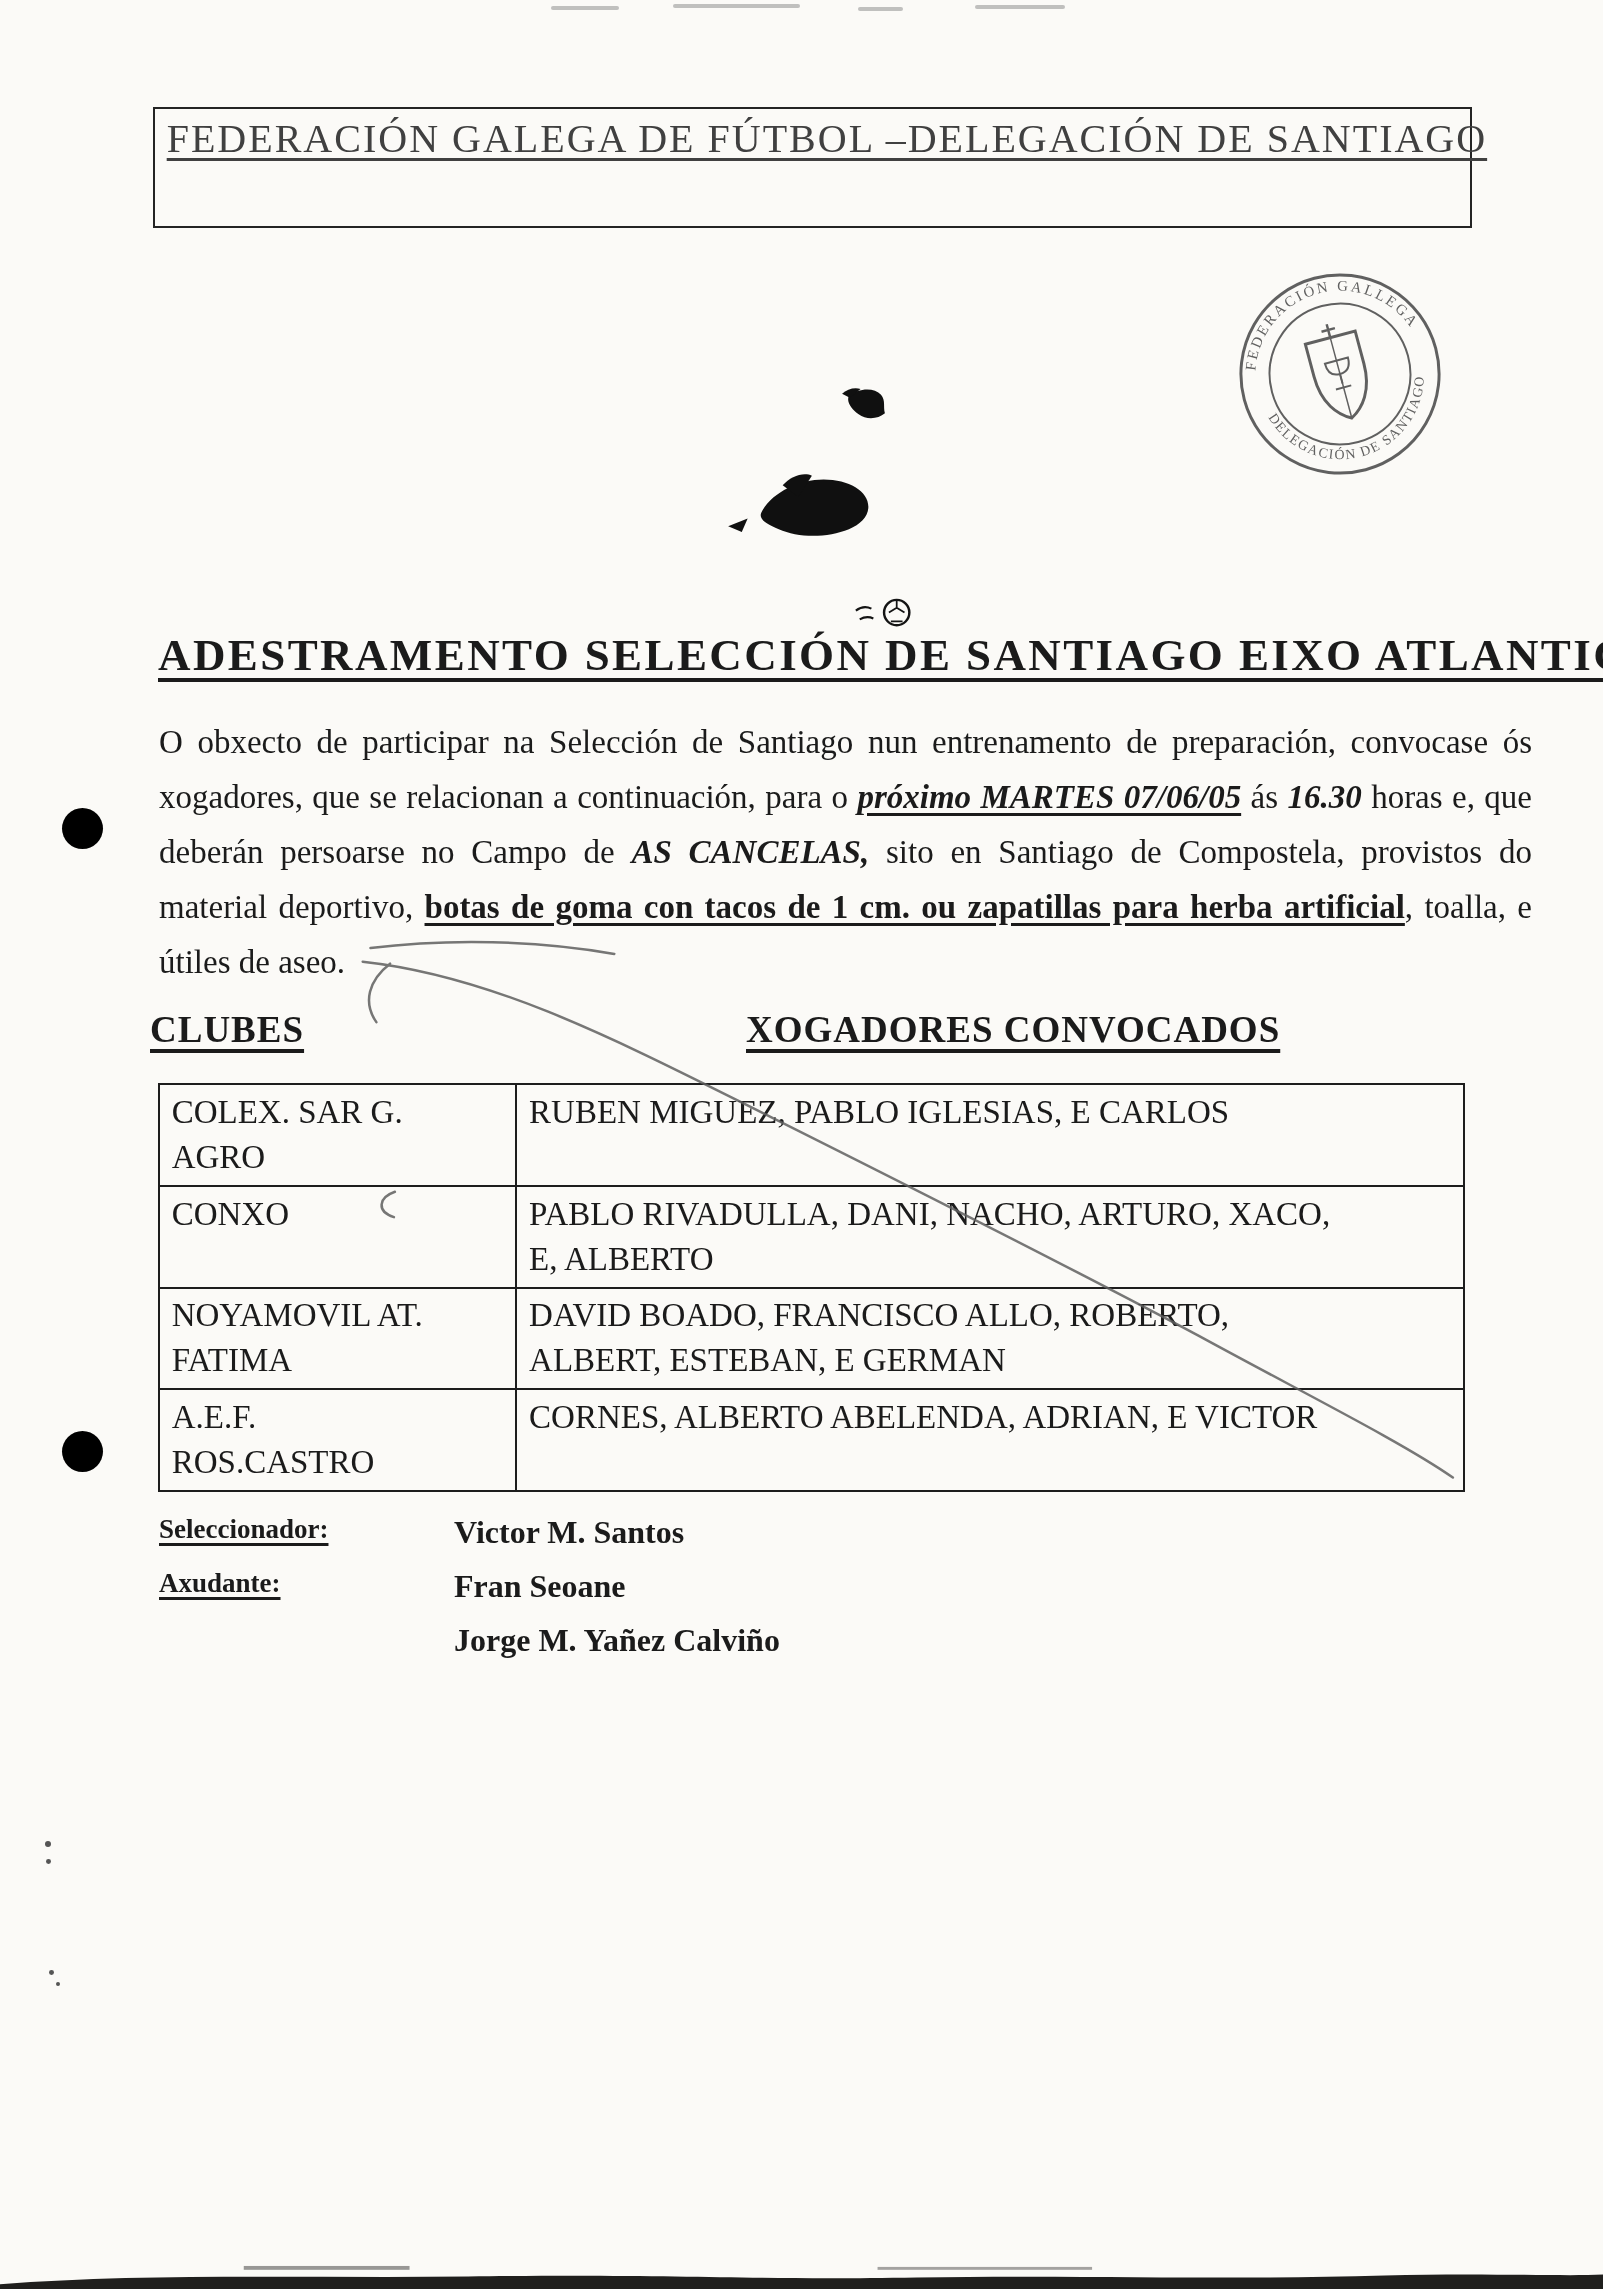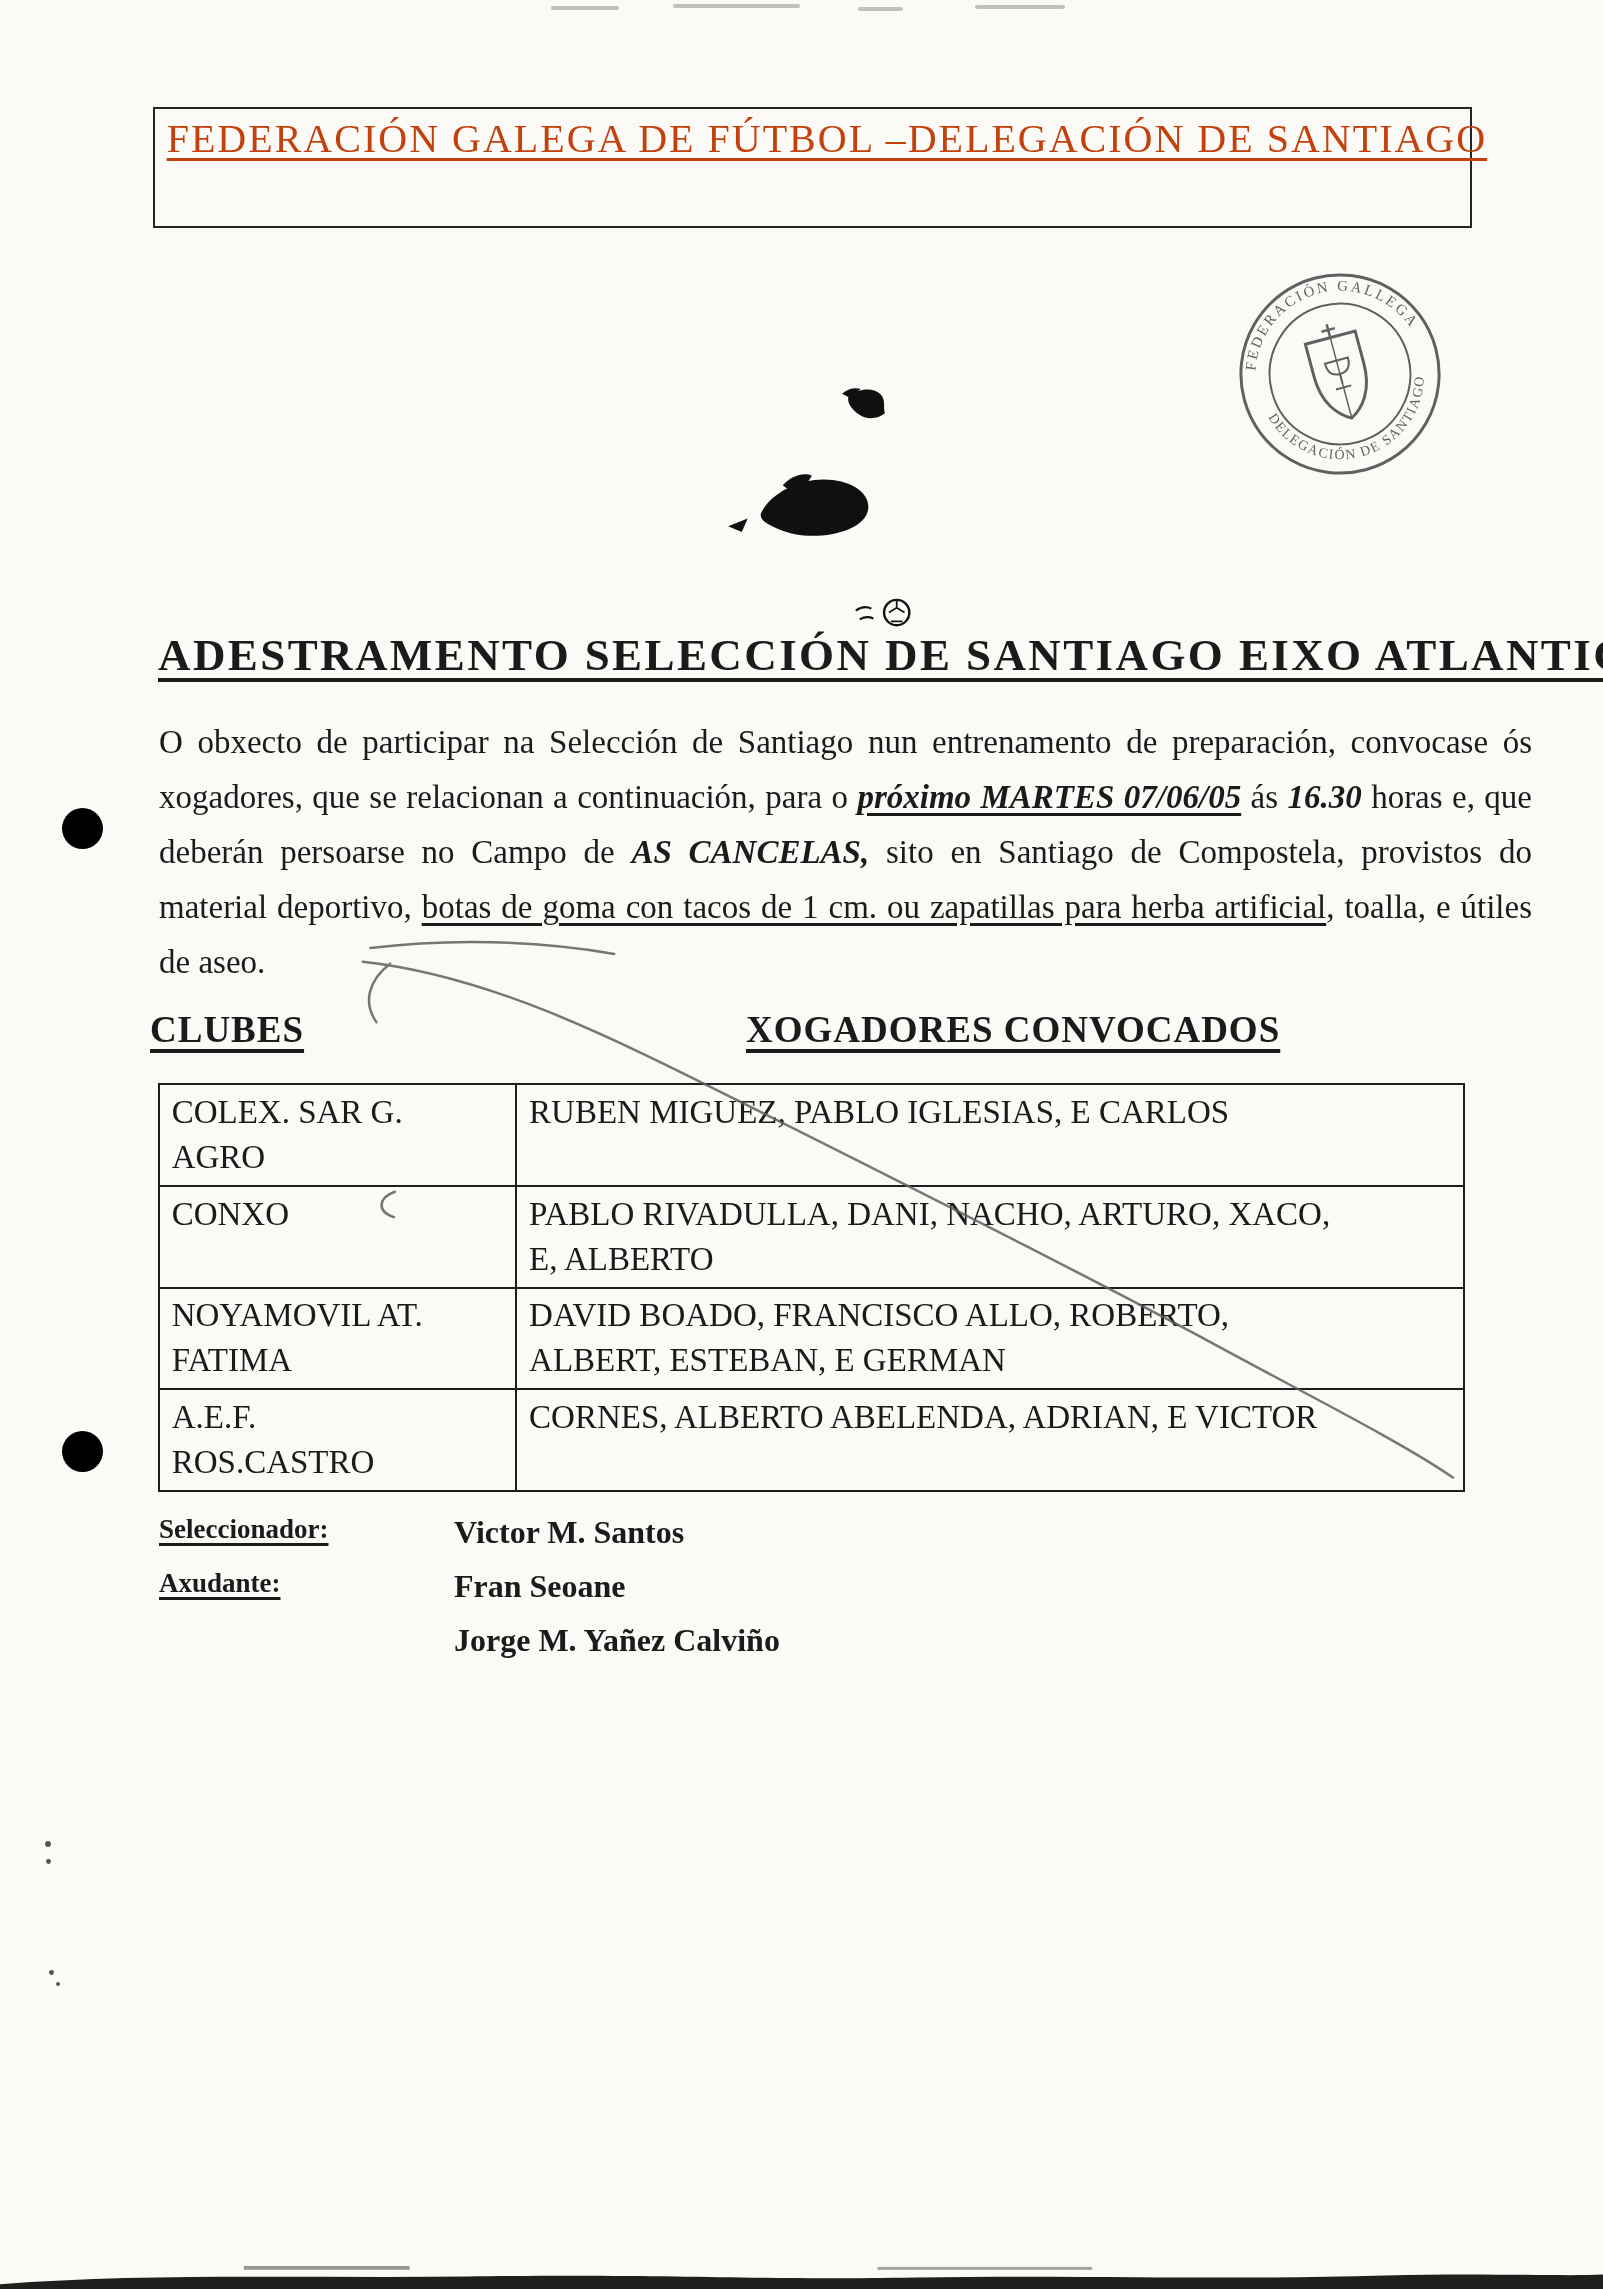--- a/index.html
+++ b/index.html
@@ -16,21 +16,21 @@
 
   
   .header-box{
     position:absolute;left:153px;top:107px;width:1319px;height:121px;
     border:2.9px solid #242424;box-sizing:border-box;
     padding:5.9px 11.7px;
   }
   .header-title{
     font-size:40px;letter-spacing:2px;
     text-decoration:underline;text-decoration-thickness:2.9px;text-underline-offset:5.9px;
-    color:#c2410c;
+    color:#404040;
     white-space:nowrap;
   }
 
   
   .stamp{position:absolute;left:1231px;top:265px;width:218px;height:218px;opacity:.82;}
 
   
   .player-graphic{position:absolute;left:724px;top:388px;width:205px;height:185px;}
   .ball{position:absolute;left:850px;top:591px;width:72px;height:47px;}
 
@@ -42,21 +42,21 @@
     white-space:nowrap;
   }
 
   
   .body-par{
     position:absolute;left:159px;top:715px;width:1373px;margin:0;
     font-size:33px;line-height:55px;text-align:justify;
   }
   .bi{font-weight:bold;font-style:italic;}
   .biu{font-weight:bold;font-style:italic;text-decoration:underline;text-decoration-thickness:2.9px;text-underline-offset:4.9px;}
-  .bu{font-weight:normal;text-decoration:underline;text-decoration-thickness:2.9px;text-underline-offset:4.9px;}
+  .bu{font-weight:bold;text-decoration:underline;text-decoration-thickness:2.9px;text-underline-offset:4.9px;}
 
   
   .col-head{
     position:absolute;top:1008px;
     font-size:37px;font-weight:bold;letter-spacing:1px;
     text-decoration:underline;text-decoration-thickness:3.9px;text-underline-offset:6.8px;
     white-space:nowrap;
   }
   .col-head.clubes{left:150px;}
   .col-head.xog{left:746px;}

